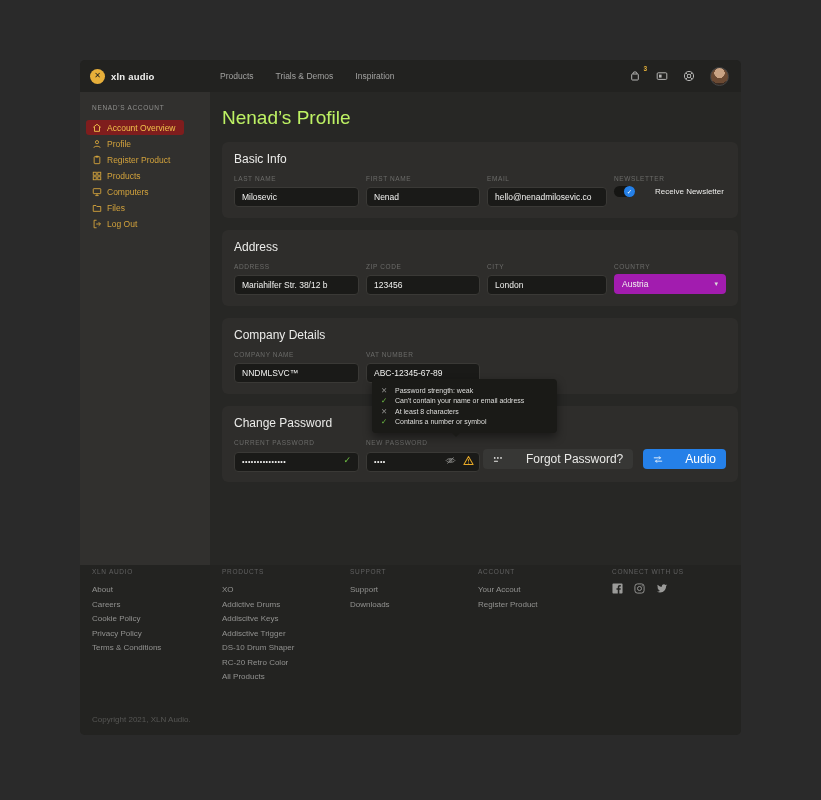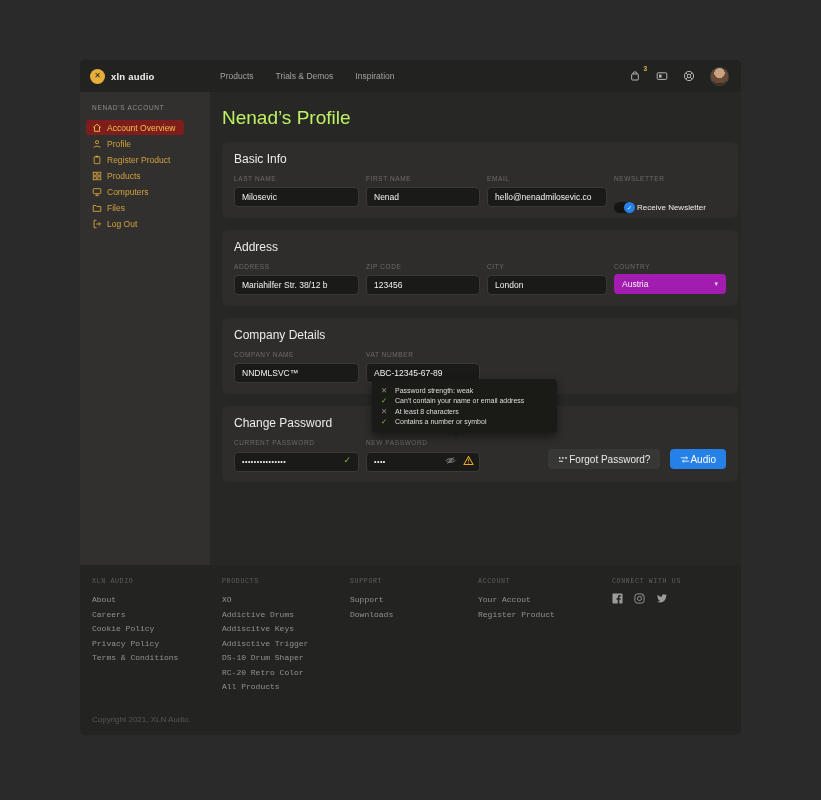--- a/index.html
+++ b/index.html
@@ -41,49 +41,49 @@
   .tin{width:100%;height:20px;box-sizing:border-box;background:#1a1a18;border:1px solid #3a3936;
     border-radius:4px;color:#f2f2f0;font-size:8.5px;padding:0 7px;outline:none;
     font-family:"Liberation Sans","DejaVu Sans",sans-serif;}
   .tin.pw{font-size:7px;letter-spacing:.5px;padding-right:40px;}
   .in-ic{position:absolute;top:0;height:20px;display:flex;align-items:center;}
   .ok-check{right:8px;color:#6fc043;font-size:9px;}
   .ok-check::before{content:"✓";}
   .eye{right:24px;color:#8d8d8b;cursor:pointer;}
   .warn{right:6px;cursor:pointer;}
   
-  .toggle-row{display:flex;align-items:center;gap:2px;margin-top:20px;}
+  .toggle-row{display:flex;align-items:center;gap:20px;margin-top:4px;}
   .toggle{width:21px;height:11px;border-radius:6px;background:#151513;position:relative;cursor:pointer;flex:none;}
   .knob{position:absolute;right:0;top:0;width:11px;height:11px;border-radius:50%;background:#2580e8;
     color:#fff;font-size:6.5px;display:flex;align-items:center;justify-content:center;}
   .knob::before{content:"✓";}
   .toggle-text{color:#ededeb;font-size:8px;}
   
   .select{width:112px;height:20px;background:#a21caf;border-radius:4px;color:#f2f2f0;font-size:8.5px;
     display:flex;align-items:center;justify-content:space-between;padding:0 8px;box-sizing:border-box;cursor:pointer;margin-top:0;}
   .select::after{content:"▾";font-size:7px;color:#dcdcda;}
   
   .pw-actions{position:absolute;right:12px;bottom:13px;display:flex;gap:10px;}
-  .btn{height:20px;border-radius:4px;display:flex;align-items:center;gap:0;font-size:10px;
+  .btn{height:20px;border-radius:4px;display:flex;align-items:center;gap:22px;font-size:12px;
     padding:0 10px;cursor:pointer;border:none;font-family:inherit;}
   .btn.ghost{background:#373735;color:#e9e9e7;}
   .btn.primary{background:#2580e8;color:#fff;}
   
   .tooltip{position:absolute;left:292px;top:319px;width:167px;background:#1a1a17;border-radius:4px;
     padding:6px 9px;z-index:10;box-shadow:0 4px 10px rgba(0,0,0,.45);}
   .tooltip::after{content:"";position:absolute;left:80px;bottom:-4px;border-left:4px solid transparent;
     border-right:4px solid transparent;border-top:4px solid #1a1a17;}
   .t-row{display:flex;align-items:center;gap:6px;height:10.5px;}
   .t-ic{width:8px;font-size:7.5px;line-height:1;}
   .t-ic.fail{color:#8e8e8c;}  .t-ic.fail::before{content:"✕";}
   .t-ic.pass{color:#6fc043;}  .t-ic.pass::before{content:"✓";}
   .t-text{color:#dededc;font-size:7px;}
   
   .footer{height:170px;background:#232321;position:relative;}
-  .foot-col{position:absolute;top:13px;font-family:Liberation Mono, monospace;}
+  .foot-col{position:absolute;top:3px;}
   .fc1{left:12px;} .fc2{left:142px;} .fc3{left:270px;} .fc4{left:398px;} .fc5{left:532px;}
   .foot-head{color:#606060;font-size:6.5px;letter-spacing:.7px;margin-bottom:8px;}
   .foot-link{display:block;color:#929290;font-size:8px;line-height:14.5px;cursor:pointer;text-decoration:none;}
   .social-row{display:flex;gap:11px;color:#9b9b99;margin-top:2px;}
   .social-row .s-ic{cursor:pointer;display:flex;}
   .copyright{position:absolute;left:12px;top:150px;color:#58585六;color:#565654;font-size:8px;}
 </style>
 </head>
 <body>
 

